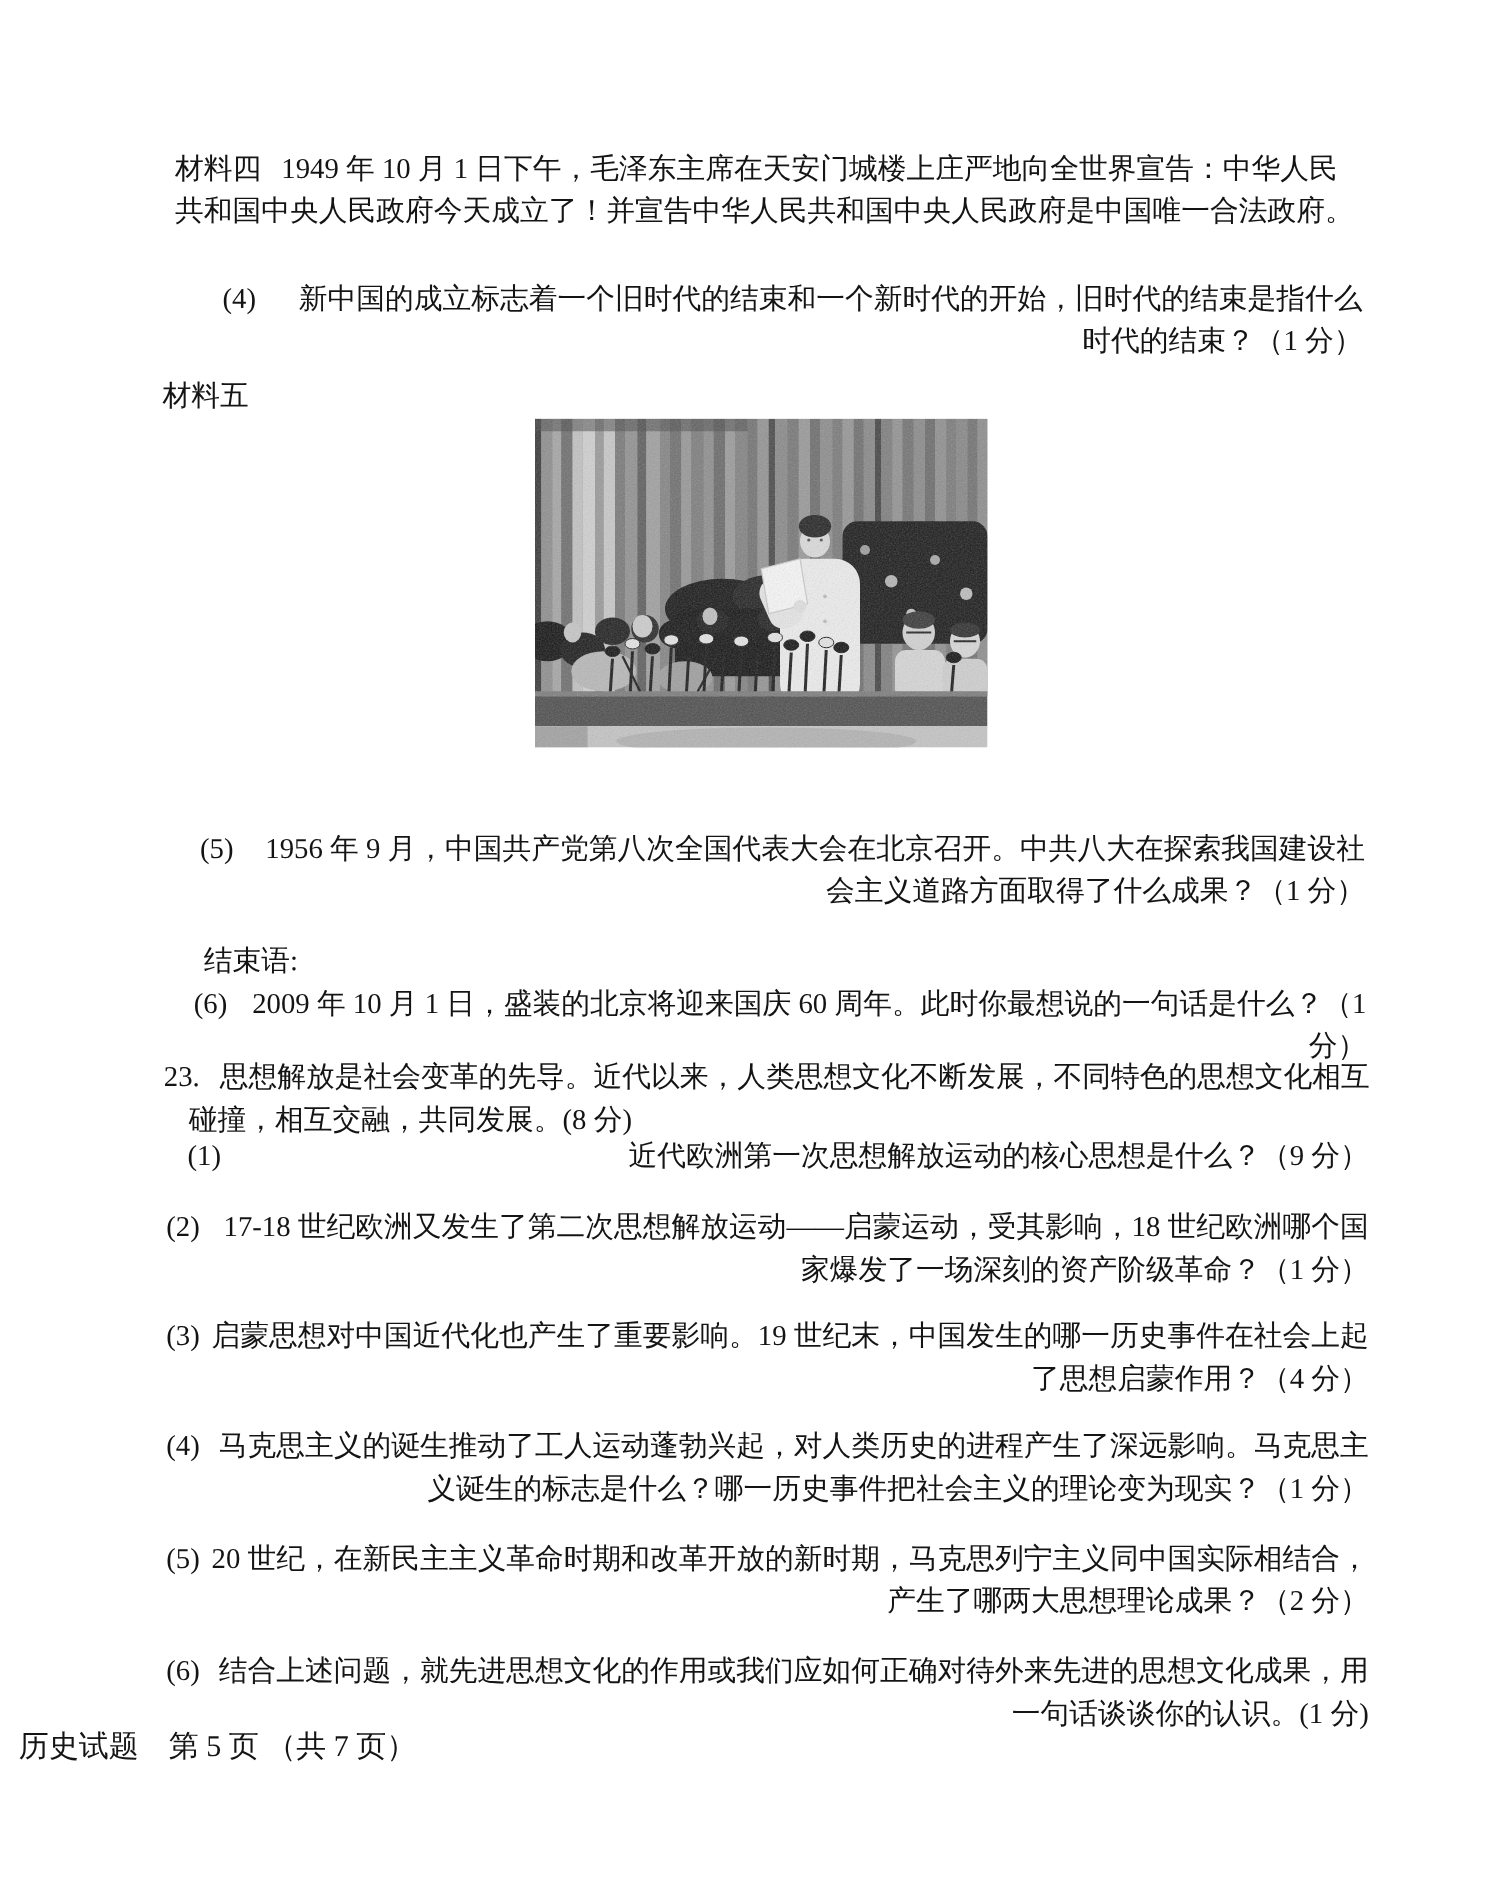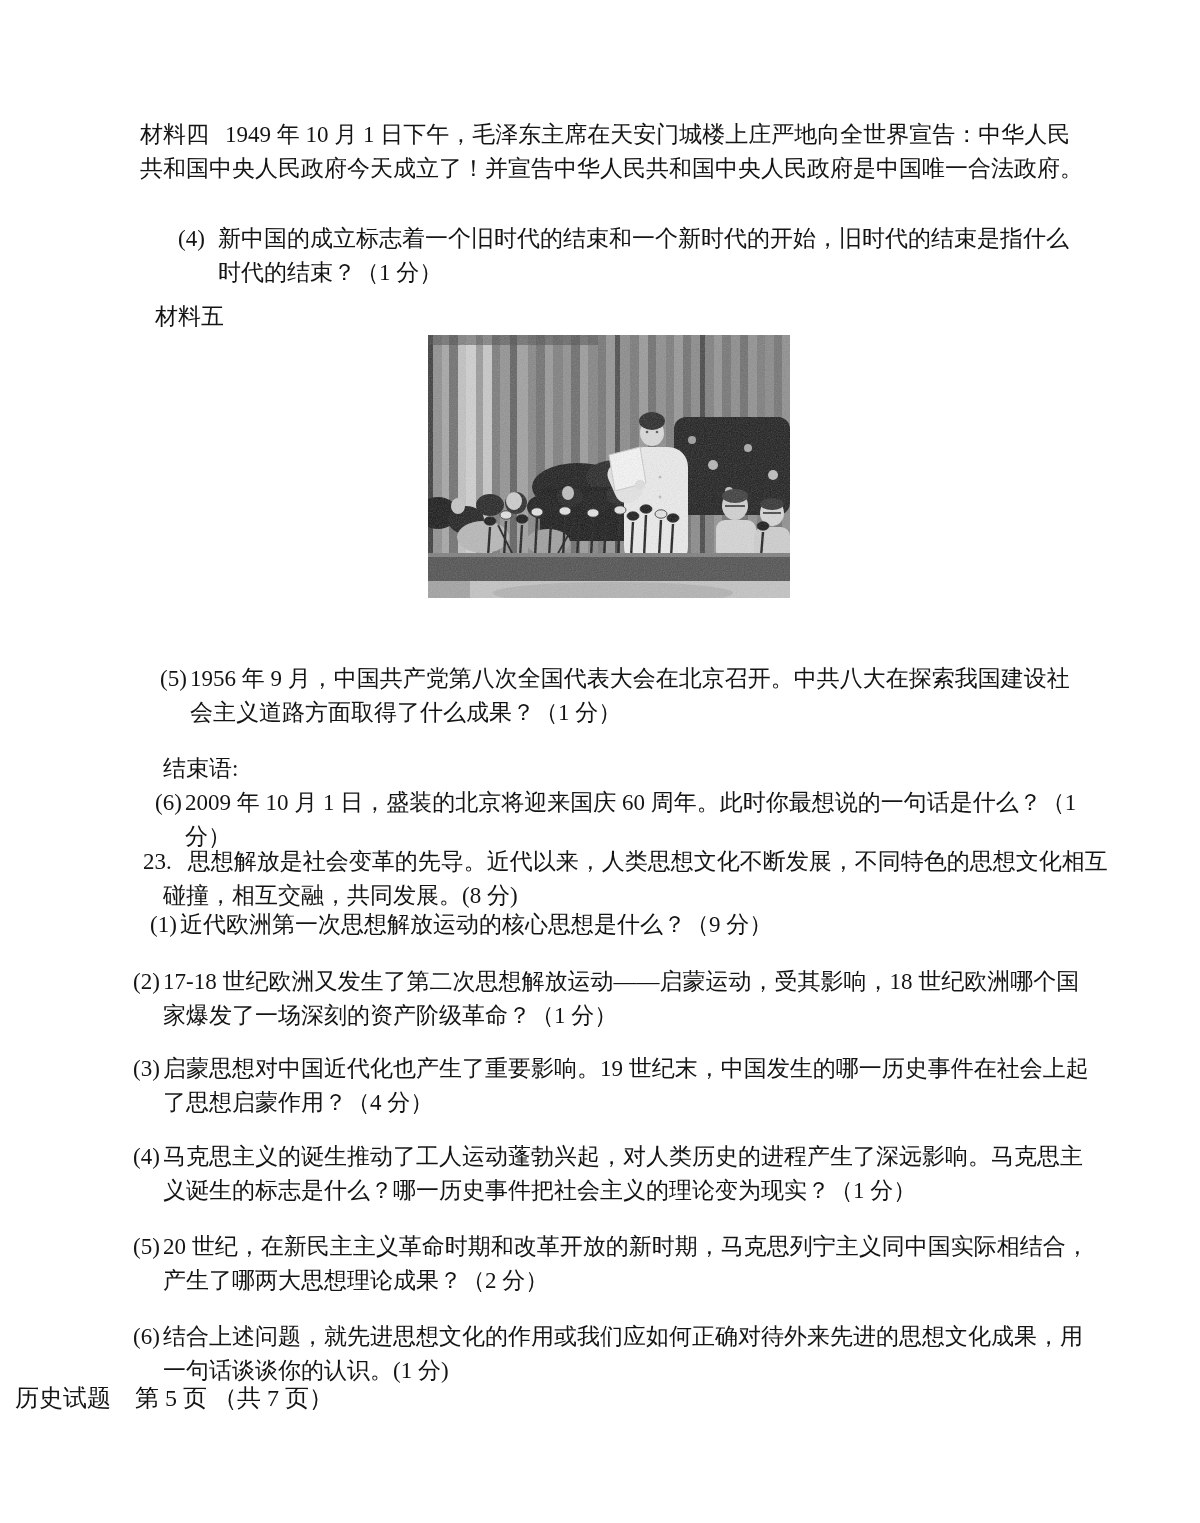--- a/index.html
+++ b/index.html
@@ -11,21 +11,21 @@
     font-family:"Liberation Serif","DejaVu Serif",serif;
     font-size:23px;line-height:34px;
     overflow:hidden;
     margin-left:15px;
   }
   .abs{position:absolute;}
   p{margin:0;}
   .item{display:flex;align-items:flex-start;}
   .item .num{flex:0 0 40px;}
   .item.narrow .num{flex:0 0 30px;}
-  .item .txt{flex:1;}
+  .item .txt{flex:1;text-align:right;}
   .bold{font-weight:normal;}
   .label-gap{margin-right:16px;}
   .hang{padding-left:20px;text-indent:-20px;}
   .qnum{margin-right:16px;}
   figure{margin:0;}
   figcaption{
     text-align:center;
     font-size:20px;line-height:26px;
     margin-top:12px;
   }
@@ -42,21 +42,21 @@
 
   <p class="abs" style="left:125px;top:118px;width:952px;">
     <span class="label-gap">材料四</span><span>1949 年 10 月 1 日下午，毛泽东主席在天安门城楼上庄严地向全世界宣告：中华人民共和国中央人民政府今天成立了！并宣告中华人民共和国中央人民政府是中国唯一合法政府。</span>
   </p>
 
   <div class="abs item" style="left:163px;top:222px;width:912px;">
     <span class="num">(4)</span>
     <span class="txt">新中国的成立标志着一个旧时代的结束和一个新时代的开始，旧时代的结束是指什么时代的结束？（1 分）</span>
   </div>
 
-  <p class="abs" style="left:140px;top:300px;">材料五</p>
+  <p class="abs" style="left:115px;top:300px;">材料五</p>
 
   <figure class="abs" style="left:413px;top:335px;width:362px;">
     <svg width="362" height="263" viewBox="0 0 362 263" role="img">
       <defs>
         <filter id="grain" x="0%" y="0%" width="100%" height="100%">
           <feTurbulence type="fractalNoise" baseFrequency="0.85" numOctaves="2" result="n"></feTurbulence>
           <feColorMatrix in="n" type="saturate" values="0"></feColorMatrix>
           <feComponentTransfer>
               <feFuncA type="linear" slope="0.30" intercept="0"></feFuncA>
             </feComponentTransfer>
@@ -216,21 +216,21 @@
     <span class="txt">1956 年 9 月，中国共产党第八次全国代表大会在北京召开。中共八大在探索我国建设社会主义道路方面取得了什么成果？（1 分）</span>
   </div>
 
   <p class="abs bold" style="left:148px;top:752px;">结束语:</p>
 
   <div class="abs item narrow" style="left:140px;top:786px;width:938px;">
     <span class="num">(6)</span>
     <span class="txt">2009 年 10 月 1 日，盛装的北京将迎来国庆 60 周年。此时你最想说的一句话是什么？（1 分）</span>
   </div>
 
-  <p class="abs hang" style="left:128px;top:845px;width:952px;">
+  <p class="abs hang" style="left:116px;top:845px;width:952px;">
     <span class="qnum">23.</span><span>思想解放是社会变革的先导。近代以来，人类思想文化不断发展，不同特色的思想文化相互碰撞，相互交融，共同发展。(8 分)</span>
   </p>
 
   <div class="abs item narrow" style="left:135px;top:908px;width:945px;">
     <span class="num">(1)</span>
     <span class="txt">近代欧洲第一次思想解放运动的核心思想是什么？（9 分）</span>
   </div>
 
   <div class="abs item narrow" style="left:118px;top:965px;width:962px;">
     <span class="num">(2)</span>

